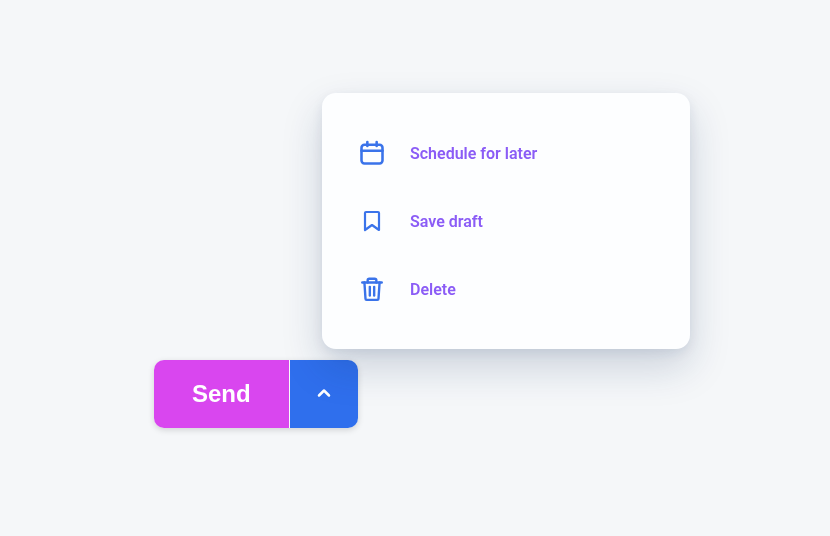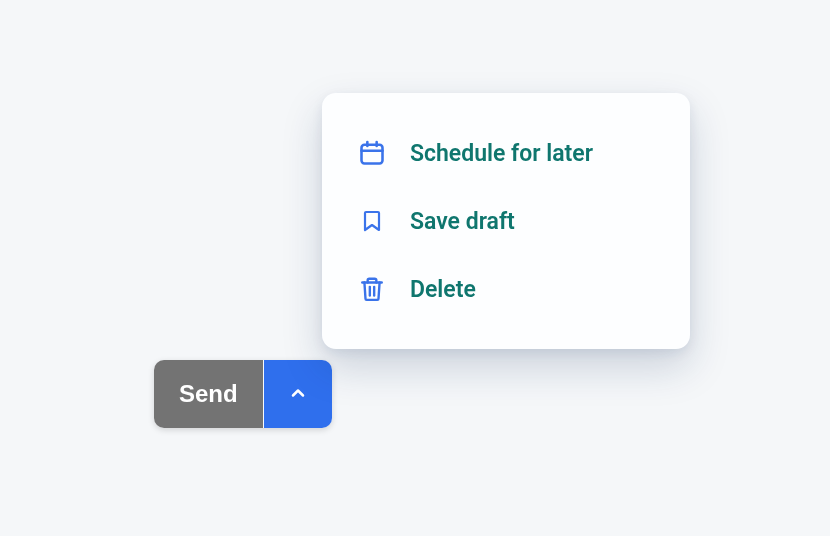--- a/index.html
+++ b/index.html
@@ -18,26 +18,26 @@
     .split-button {
       position: absolute;
       left: 154px;
       top: 360px;
       display: flex;
       border-radius: 10px;
       overflow: hidden;
       box-shadow: 0 2px 6px rgba(0,0,0,0.15);
     }
     .send-btn {
-      background: #737373;
+      background: #d946ef;
       color: #ffffff;
       font-size: 24px;
       font-weight: 600;
       border: none;
-      padding: 20px 25px;
+      padding: 20px 38px;
       cursor: pointer;
       display: flex;
       align-items: center;
       justify-content: center;
     }
     .divider {
       width: 1px;
       background: rgba(255,255,255,0.35);
     }
     .dropdown-toggle {
@@ -73,22 +73,22 @@
       width: 28px;
       height: 28px;
       display: flex;
       align-items: center;
       justify-content: center;
     }
     .menu-item .icon svg {
       stroke: #3a73ea;
     }
     .menu-item .label {
-      color: #0f766e;
-      font-size: 23px;
+      color: #8b5cf6;
+      font-size: 16px;
       font-weight: 600;
     }
   </style>
 </head>
 <body>
 
 <div class="split-button">
   <button class="send-btn">
     <span>Send</span>
   </button>

